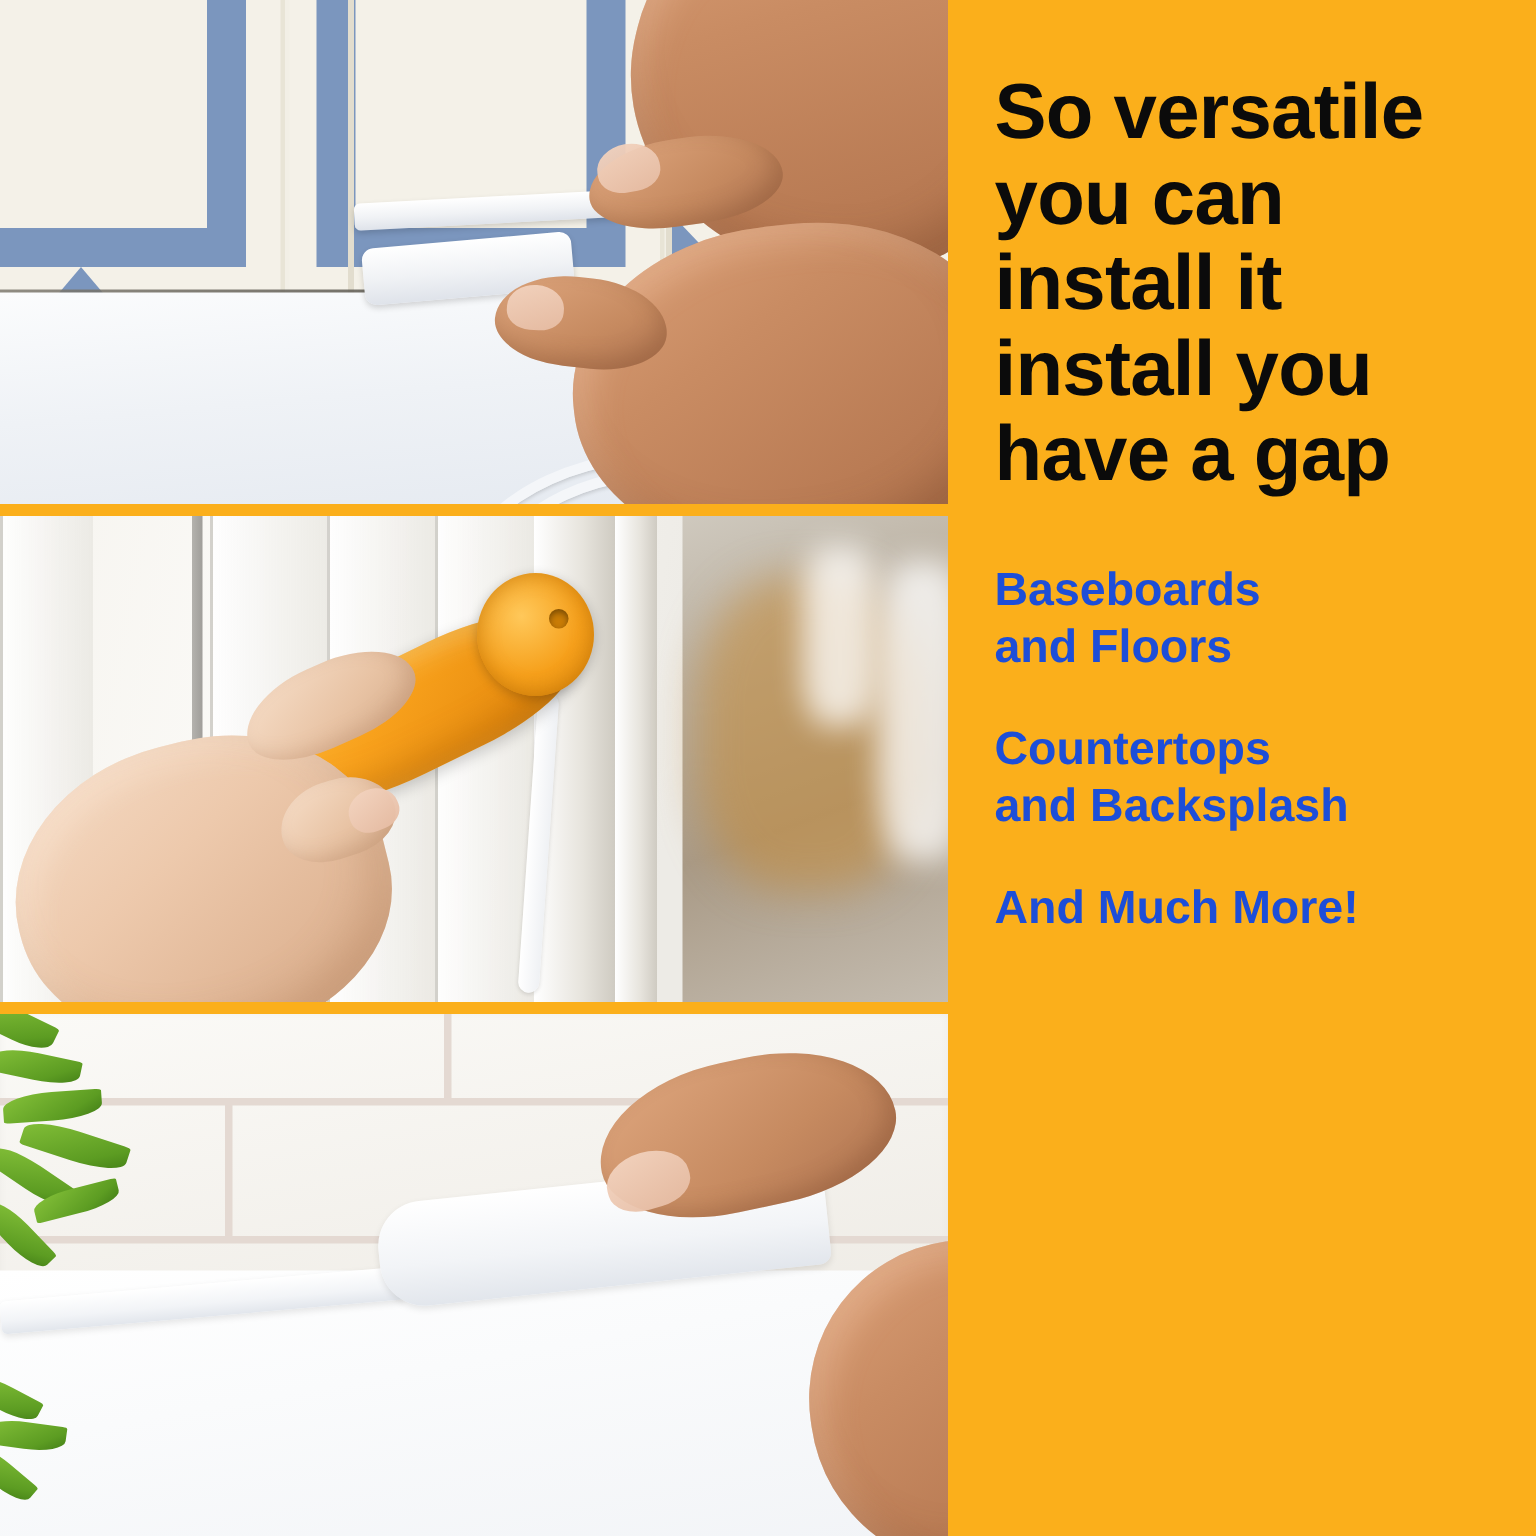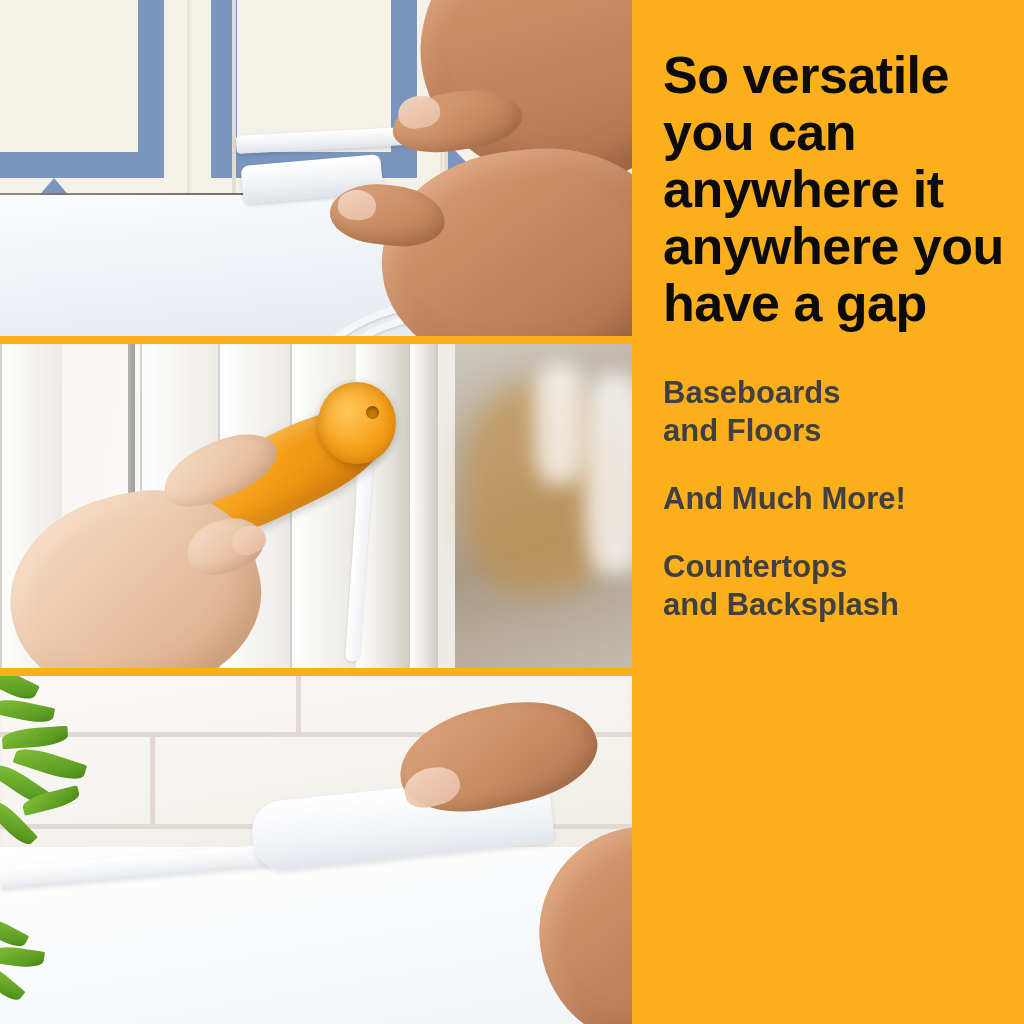--- a/index.html
+++ b/index.html
@@ -223,21 +223,21 @@
     line-height:57px;
     font-weight:bold;
     letter-spacing:-0.5px;
     margin-bottom:0;
   }
   #benefit-list{
     margin-top:42px;
     list-style:none;
   }
   #benefit-list li{
-    color:#404040;
+    color:#1d4ed8;
     font-size:31px;
     line-height:38px;
     font-weight:bold;
     margin-bottom:30px;
     white-space:pre-line;
   }
   #benefit-list li:last-child{ margin-bottom:0; }
 </style>
 </head>
 <body>
@@ -349,23 +349,23 @@
         <div class="leaf" style="left:-24px;top:298px;width:50px;height:17px;transform:rotate(40deg);"></div>
       </div>
 
       <div class="hand" style="left:540px;top:150px;width:220px;height:220px;transform:rotate(-8deg);"></div>
       <div class="finger" style="left:398px;top:30px;width:200px;height:100px;transform:rotate(-12deg);"></div>
       <div class="nail" style="left:404px;top:92px;width:56px;height:38px;transform:rotate(-16deg);"></div>
     </div>
   </div>
 
   <div id="text-panel">
-    <h1 id="headline">So versatile you can anywhere it anywhere you have a gap</h1>
+    <h1 id="headline">So versatile you can install it install you have a gap</h1>
     <ul id="benefit-list">
       <li>Baseboards
 and Floors</li>
-      <li>And Much More!</li>
       <li>Countertops
 and Backsplash</li>
+      <li>And Much More!</li>
     </ul>
   </div>
 
 </div>
 
 </body></html>

